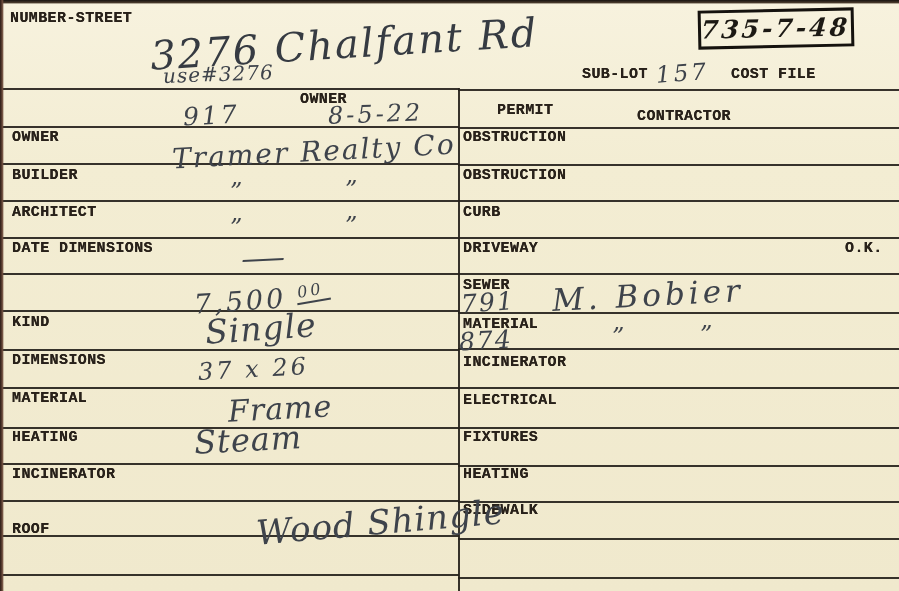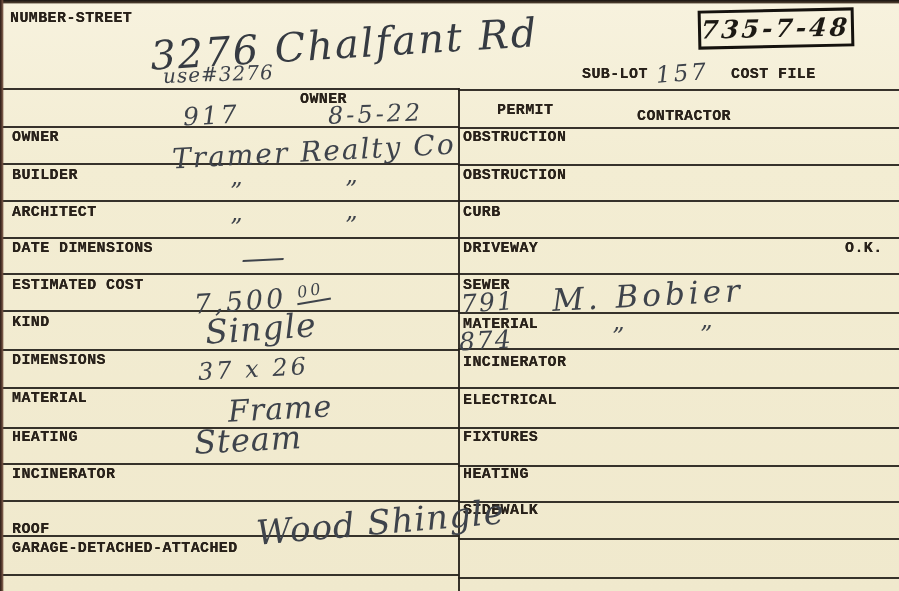--- a/index.html
+++ b/index.html
@@ -77,21 +77,20 @@
   <div class="hand ditto" style="left:230px;top:180px">”</div>
   <div class="hand ditto" style="left:345px;top:178px">”</div>
 
   <div class="tlabel" style="left:12px;top:205px">ARCHITECT</div>
   <div class="hand ditto" style="left:230px;top:216px">”</div>
   <div class="hand ditto" style="left:345px;top:214px">”</div>
 
   <div class="tlabel" style="left:12px;top:241px">DATE DIMENSIONS</div>
   <div class="hand" style="left:248px;top:243px;font-size:30px;transform:scaleX(1.5) rotate(-4deg)">—</div>
 
-  <div class="tlabel" style="left:12px;top:278px">ESTIMATED COST</div>
   <div class="hand" style="left:194px;top:286px;font-size:27px;letter-spacing:3px;transform:rotate(-4deg)">
     <span>7,500</span><span class="cents">00</span>
   </div>
 
   <div class="tlabel" style="left:12px;top:315px">KIND</div>
   <div class="hand" style="left:205px;top:312px;font-size:33px;letter-spacing:1px;transform:rotate(-4deg)">Single</div>
 
   <div class="tlabel" style="left:12px;top:353px">DIMENSIONS</div>
   <div class="hand" style="left:198px;top:357px;font-size:24px;letter-spacing:3px;transform:rotate(-3deg)">37 x 26</div>
 
@@ -99,21 +98,20 @@
   <div class="hand" style="left:228px;top:394px;font-size:30px;letter-spacing:1px;transform:rotate(-3deg)">Frame</div>
 
   <div class="tlabel" style="left:12px;top:430px">HEATING</div>
   <div class="hand" style="left:194px;top:424px;font-size:32px;letter-spacing:1px;transform:rotate(-3deg)">Steam</div>
 
   <div class="tlabel" style="left:12px;top:467px">INCINERATOR</div>
 
   <div class="tlabel" style="left:12px;top:522px">ROOF</div>
   <div class="hand" style="left:256px;top:505px;font-size:34px;letter-spacing:1px;transform:rotate(-5deg)">Wood Shingle</div>
 
-  <div class="tlabel" style="left:12px;top:541px">GARAGE-DETACHED-ATTACHED</div>
 
   <div class="tlabel" style="left:497px;top:103px">PERMIT</div>
   <div class="tlabel" style="left:637px;top:109px">CONTRACTOR</div>
 
   <div class="tlabel" style="left:463px;top:130px">OBSTRUCTION</div>
   <div class="tlabel" style="left:463px;top:168px">OBSTRUCTION</div>
   <div class="tlabel" style="left:463px;top:205px">CURB</div>
 
   <div class="tlabel" style="left:463px;top:241px">DRIVEWAY</div>
   <div class="tlabel" style="left:845px;top:241px">O.K.</div>

